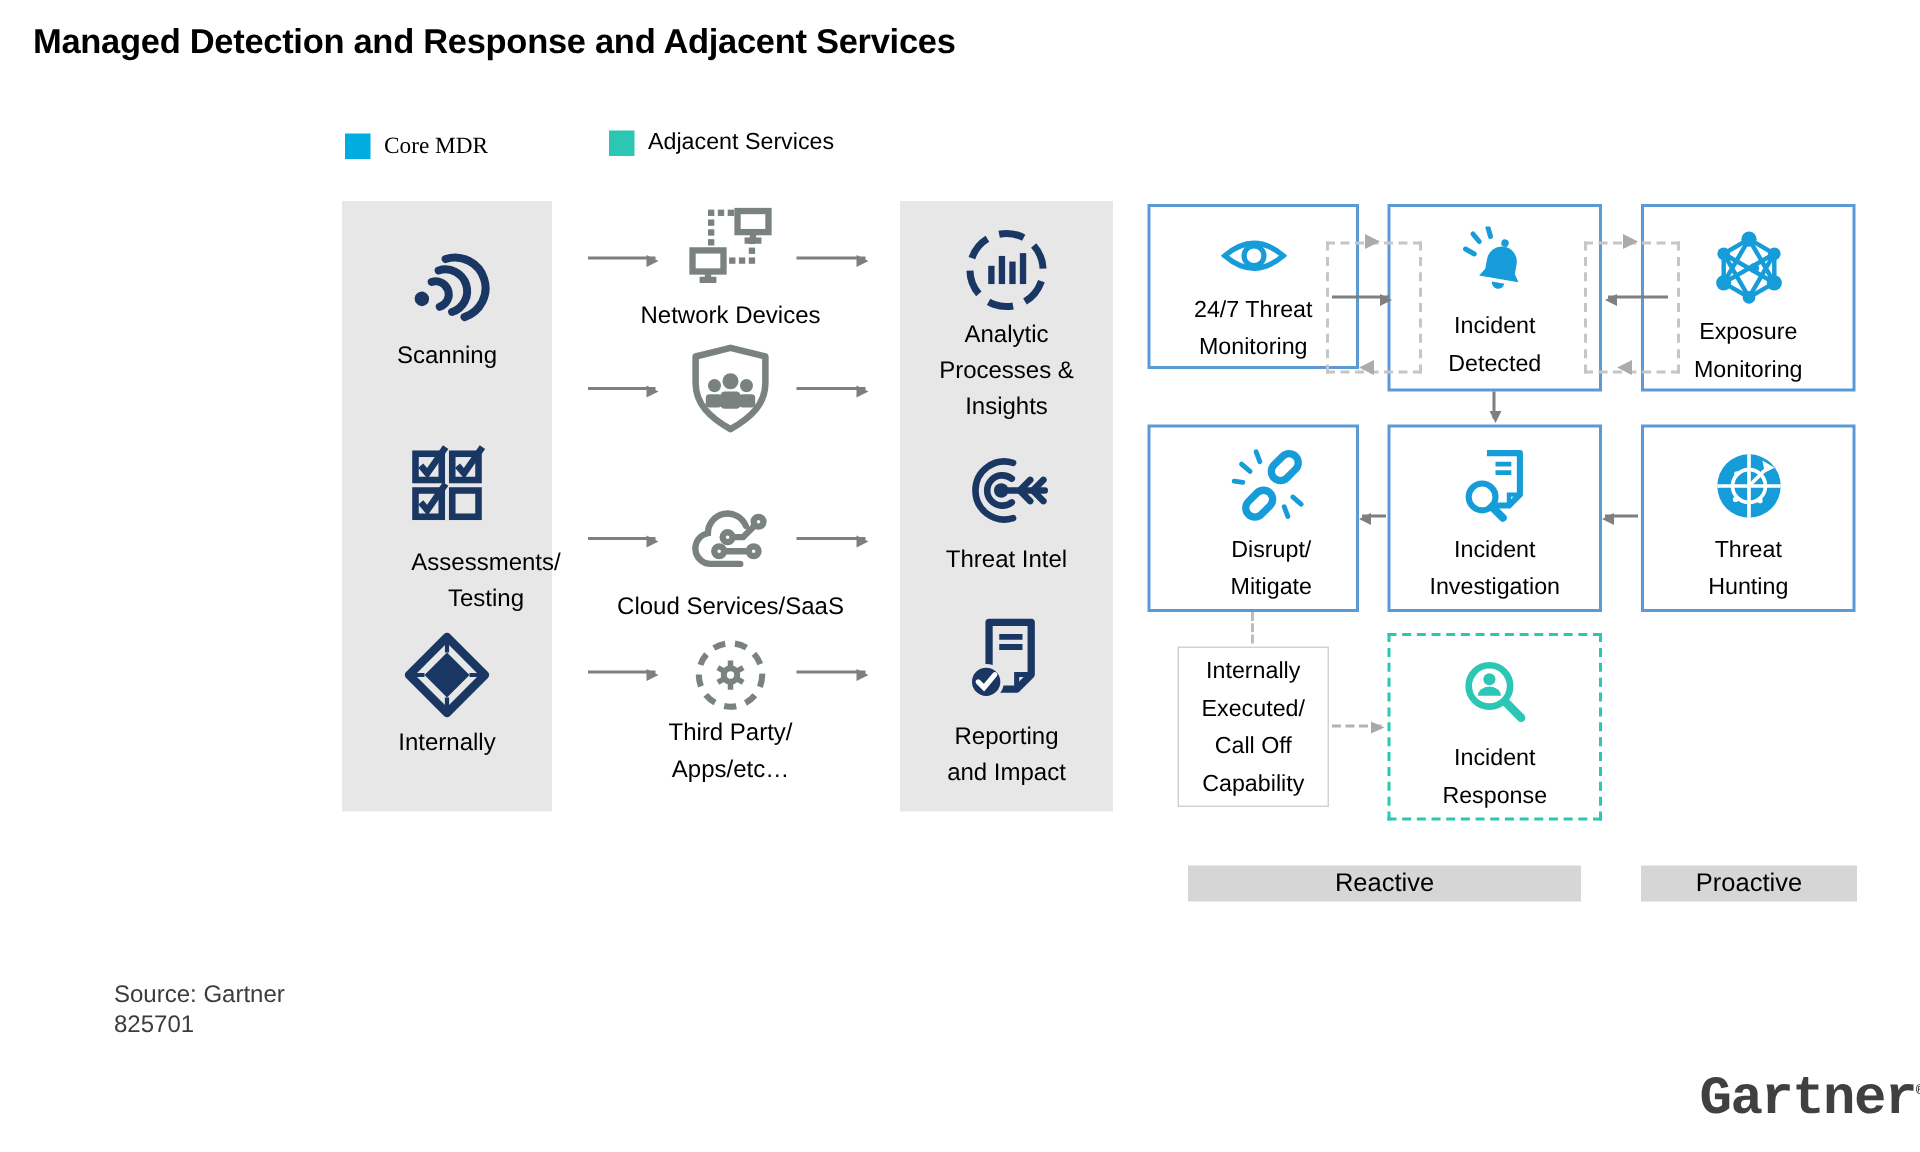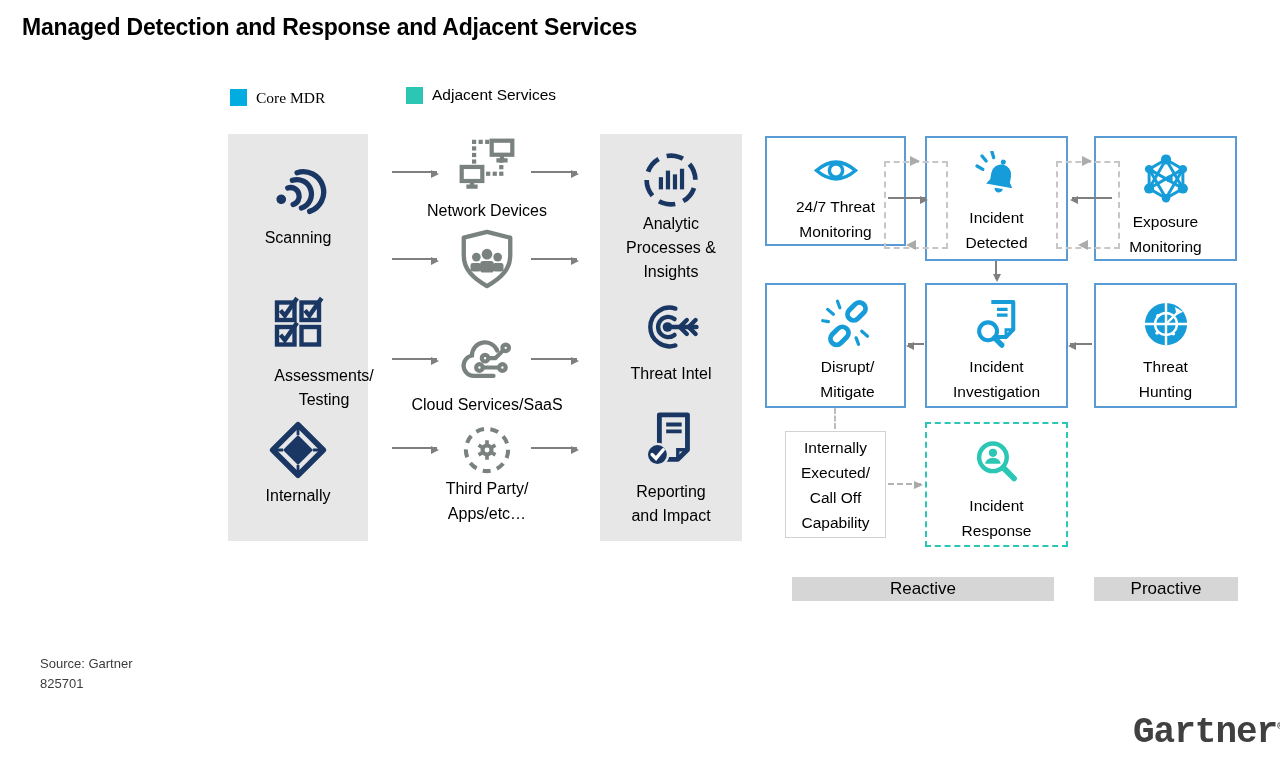--- a/index.html
+++ b/index.html
@@ -23,21 +23,21 @@
   .harrow::after{content:"";position:absolute;right:-2px;top:-3px;width:0;height:0;border:4px solid transparent;border-right:0;border-left:8px solid #7F7F7F;}
   .harrow.left::after{left:-2px;right:auto;border:4px solid transparent;border-left:0;border-right:8px solid #7F7F7F;}
   .varrow{position:absolute;border-left:2px solid #7F7F7F;}
   .varrow::after{content:"";position:absolute;left:-4px;bottom:-3px;width:0;height:0;border:4px solid transparent;border-bottom:0;border-top:8px solid #7F7F7F;}
   .dasharrow{position:absolute;border-top:2px dashed #B3B3B3;}
   .dasharrow::after{content:"";position:absolute;right:-2px;top:-4px;width:0;height:0;border:4.5px solid transparent;border-right:0;border-left:9px solid #A9A9A9;}
   .dashv{position:absolute;border-left:2px dashed #BDBDBD;}
   .loop{position:absolute;border:2px dashed #C6C6C6;}
   .tri-r{position:absolute;width:0;height:0;border:5px solid transparent;border-right:0;border-left:10px solid #ABABAB;}
   .tri-l{position:absolute;width:0;height:0;border:5px solid transparent;border-left:0;border-right:10px solid #ABABAB;}
-  .source{font-size:13px;line-height:20px;color:#3C3C3C;white-space:pre-line;}
+  .source{font-size:16px;line-height:20px;color:#3C3C3C;white-space:pre-line;margin-left:36px;}
   .logo{font-size:36px;font-weight:700;color:#404040;letter-spacing:-1px;font-family:Liberation Mono, monospace;}
   .logo sup{font-size:9px;letter-spacing:0;}
 </style>
 </head>
 <body>
 
 <div id="canvas">
 
   <div class="abs title" style="left:22px;top:14px;">Managed Detection and Response and Adjacent Services</div>
 

